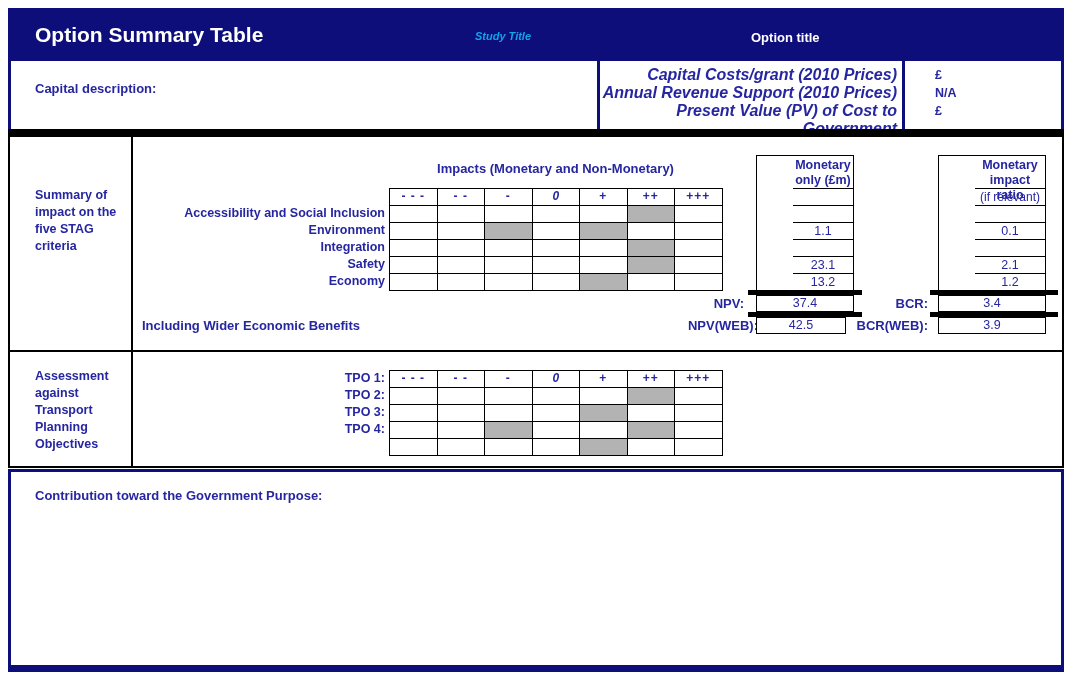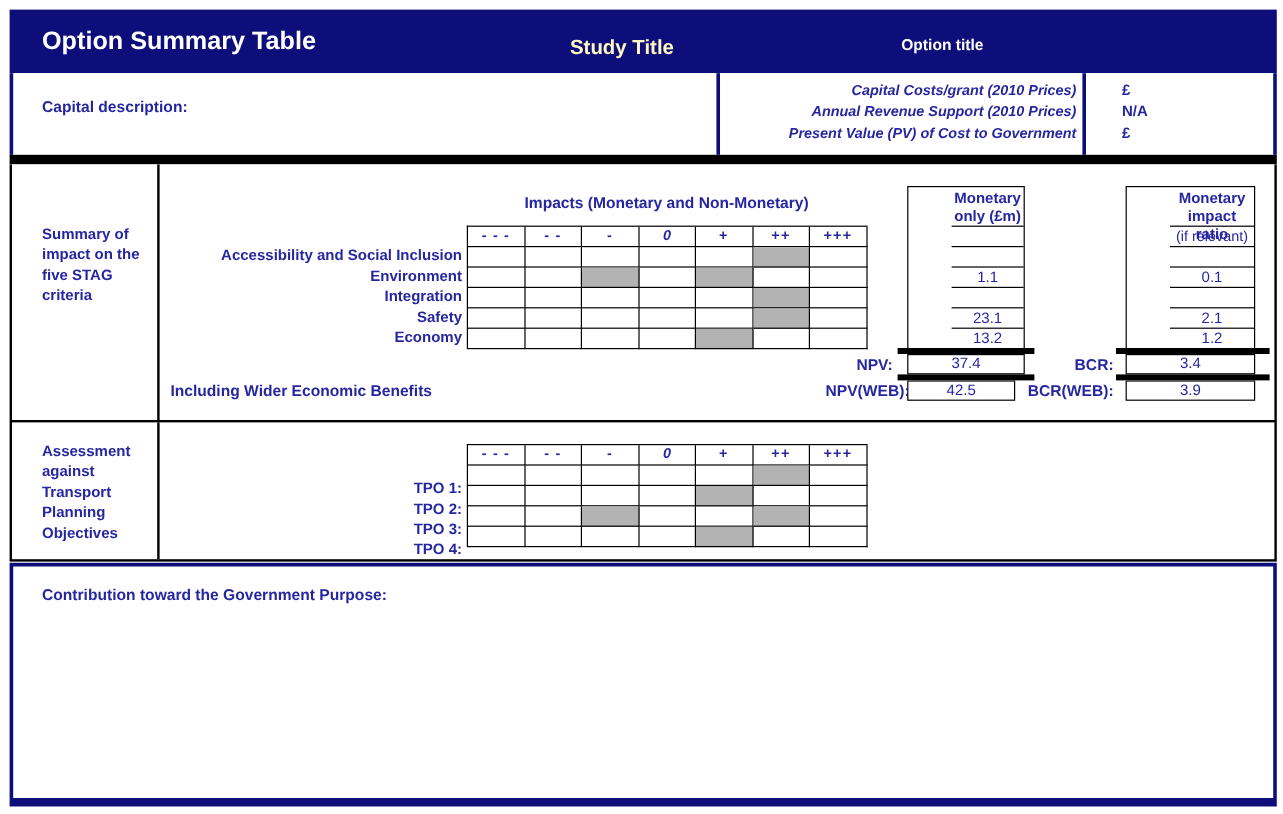--- a/index.html
+++ b/index.html
@@ -2,31 +2,31 @@
 <html><head>
 <meta charset="utf-8">
 <style>
   html,body{margin:0;padding:0;background:#fff;}
   .page{position:relative;width:1069px;height:678px;background:#ffffff;
         font-family:"Liberation Sans",sans-serif;color:#2626A0;overflow:hidden;}
 
   
   .topbar{position:absolute;left:8px;top:8px;width:1056px;height:53px;background:#0E0E7B;}
   .main-title{position:absolute;left:27px;top:0;line-height:53px;font-size:21px;font-weight:bold;color:#fff;}
-  .study-title{position:absolute;left:467px;top:22px;font-size:17px;font-weight:bold;color:#fef9c3;}
+  .study-title{position:absolute;left:467px;top:22px;font-size:11px;font-weight:bold;font-style:italic;color:#0ea5e9;}
   .option-title{position:absolute;left:734px;top:22px;font-size:13px;font-weight:bold;color:#fff;margin-left:9px;}
 
   
   .desc-box{position:absolute;left:8px;top:61px;width:1056px;height:68px;box-sizing:border-box;
             border-left:3px solid #0E0E7B;border-right:3px solid #0E0E7B;background:#fff;}
   .desc-label{position:absolute;left:24px;top:20px;font-size:13px;font-weight:bold;}
   .v-navy{position:absolute;top:0;width:3px;height:100%;background:#0E0E7B;}
   .d1{left:586px;} .d2{left:891px;}
   .cost-labels{position:absolute;left:590px;top:5px;width:296px;text-align:right;}
-  .cost-labels div{font-size:12px;font-weight:bold;font-style:italic;line-height:18px;}
+  .cost-labels div{font-size:16px;font-weight:bold;font-style:italic;line-height:18px;}
   .cost-values{position:absolute;left:924px;top:5px;}
   .cost-values div{font-size:12.5px;font-weight:bold;line-height:18px;}
 
   .black-band{position:absolute;left:8px;top:129px;width:1056px;height:8px;background:#000;}
 
   
   .stag-section{position:absolute;left:8px;top:137px;width:1056px;height:213px;box-sizing:border-box;
                 border-left:2px solid #000;border-right:2px solid #000;background:#fff;}
   .tpo-section{position:absolute;left:8px;top:350px;width:1056px;height:118px;box-sizing:border-box;
                border:2px solid #000;border-left:2px solid #000;background:#fff;}
@@ -224,21 +224,21 @@
         <div class="gcell shaded"></div>
         <div class="gcell"></div>
         <div class="gcell"></div>
         <div class="gcell"></div>
         <div class="gcell"></div>
         <div class="gcell"></div>
         <div class="gcell shaded"></div>
         <div class="gcell"></div>
         <div class="gcell"></div>
       </div>
-    <div class="row-labels" id="tpo-row-labels" style="left:250px;top:47px;width:125px;text-align:right;">
+    <div class="row-labels" id="tpo-row-labels" style="left:250px;top:18px;width:125px;text-align:right;">
         <div>TPO 1:</div>
         <div>TPO 2:</div>
         <div>TPO 3:</div>
         <div>TPO 4:</div>
       </div>
   </div>
 
   <div class="contrib-box">
     <span class="contrib-label">Contribution toward the Government Purpose:</span>
   </div>

